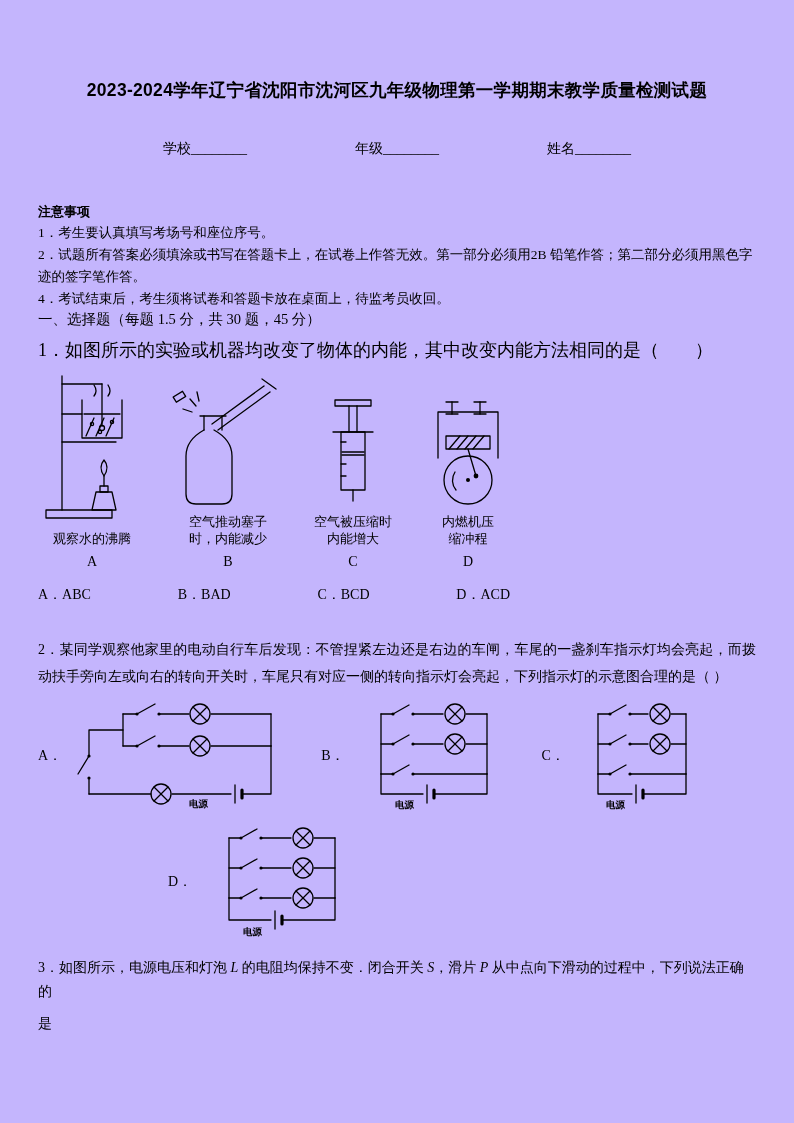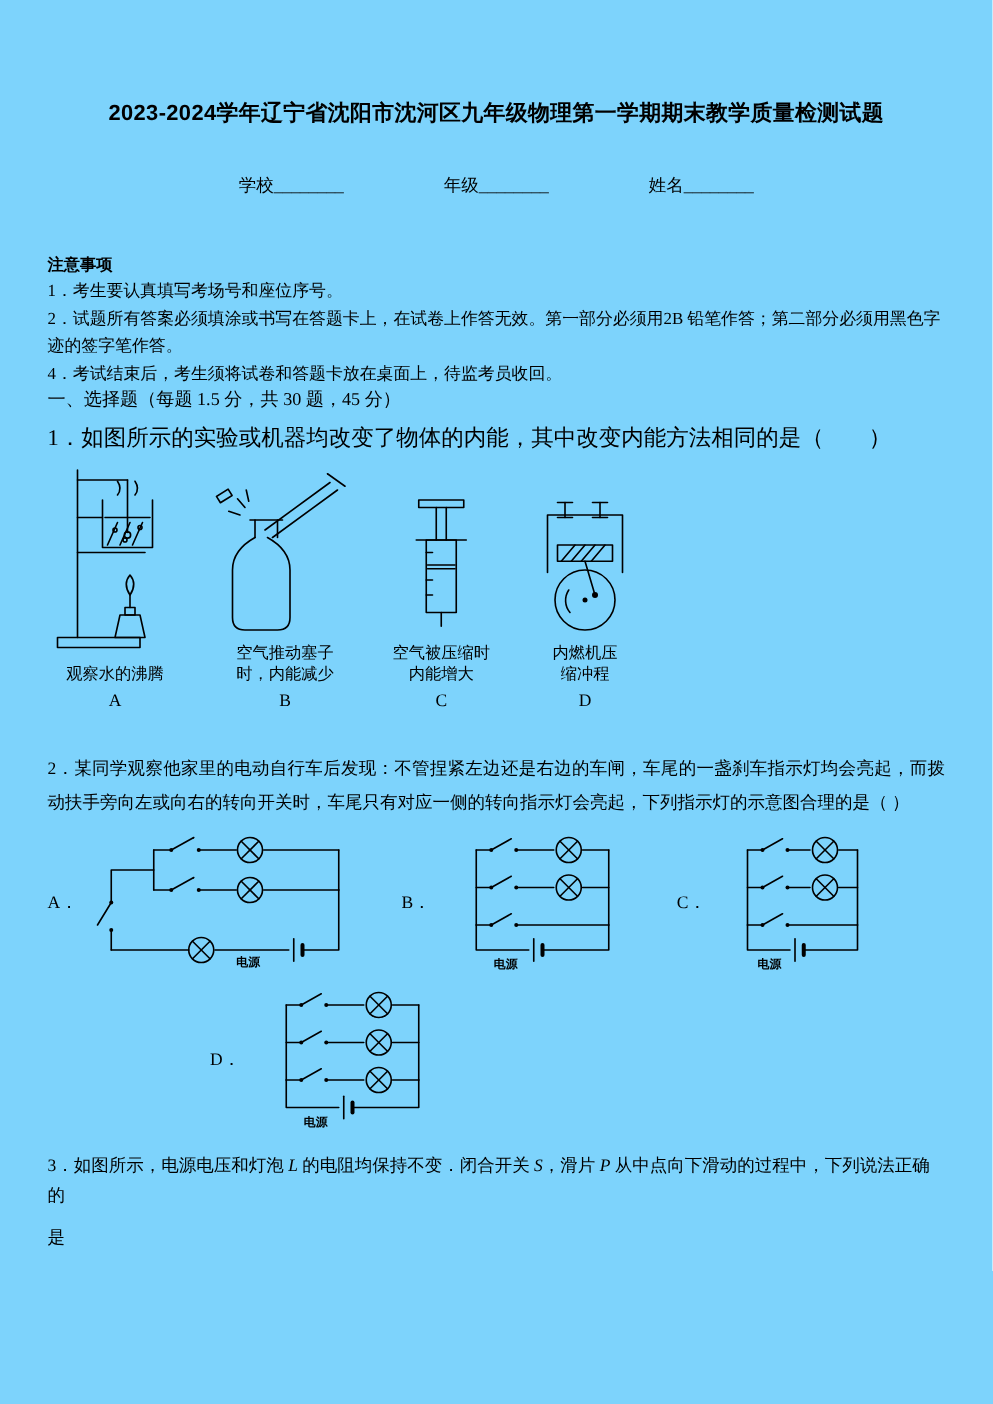--- a/index.html
+++ b/index.html
@@ -1,25 +1,25 @@
 <!DOCTYPE html>
 <html><head>
 <meta charset="utf-8">
 <style>
   html,body{margin:0;padding:0;background:#fff;}
   .page{
-    width:794px;height:1123px;background:#7dd3fc;color:#000;
+    width:794px;height:1123px;background:#c4b5fd;color:#000;
     font-family:"Liberation Serif","DejaVu Serif",serif;font-size:14px;
     box-sizing:border-box;padding:78px 38px 0;position:relative;overflow:hidden;
   }
   .title{
     font-family:"Liberation Sans","DejaVu Sans",sans-serif;
     font-weight:700;font-size:17.5px;text-align:center;letter-spacing:.3px;line-height:24px;
   }
-  .header-fields{display:flex;justify-content:center;gap:80px;margin-top:38px;font-size:14px;}
+  .header-fields{display:flex;justify-content:center;gap:108px;margin-top:38px;font-size:14px;}
   .notice{margin-top:44px;font-size:13.5px;line-height:22px;}
   .notice-heading{font-weight:700;font-size:13px;line-height:20px;}
   .notice p{margin:0;}
   .section-heading{font-size:14.5px;}
   .q-text{margin-top:9px;font-size:18px;line-height:24px;}
   .figs{display:flex;align-items:flex-end;gap:30px;margin-top:8px;margin-left:4px;}
   .fig-col{display:flex;flex-direction:column;align-items:center;}
   .fig-caption{font-size:13px;line-height:17px;text-align:center;margin-top:5px;}
   .fig-letter{font-size:14px;margin-top:7px;}
   .options{display:flex;width:472px;justify-content:space-between;margin-top:16px;font-size:14px;}
@@ -162,20 +162,26 @@
         </g>
       </svg>
       <div class="fig-caption">
         <div>内燃机压</div>
         <div>缩冲程</div>
       </div>
       <div class="fig-letter">D</div>
     </div>
   </div>
 
+  <div class="options">
+    <span>A．ABC</span>
+    <span>B．BAD</span>
+    <span>C．BCD</span>
+    <span>D．ACD</span>
+  </div>
 
   <div class="q2-text">2．某同学观察他家里的电动自行车后发现：不管捏紧左边还是右边的车闸，车尾的一盏刹车指示灯均会亮起，而拨动扶手旁向左或向右的转向开关时，车尾只有对应一侧的转向指示灯会亮起，下列指示灯的示意图合理的是（ ）</div>
 
   <div class="circuits">
 
     <div class="circuit-group">
       <span class="circuit-label">A．</span>
       <svg width="214" height="112" viewBox="0 0 214 112">
         <g class="stk">
           <path d="M58 14 H72 M94 14 H124 M146 14 H206"></path>

